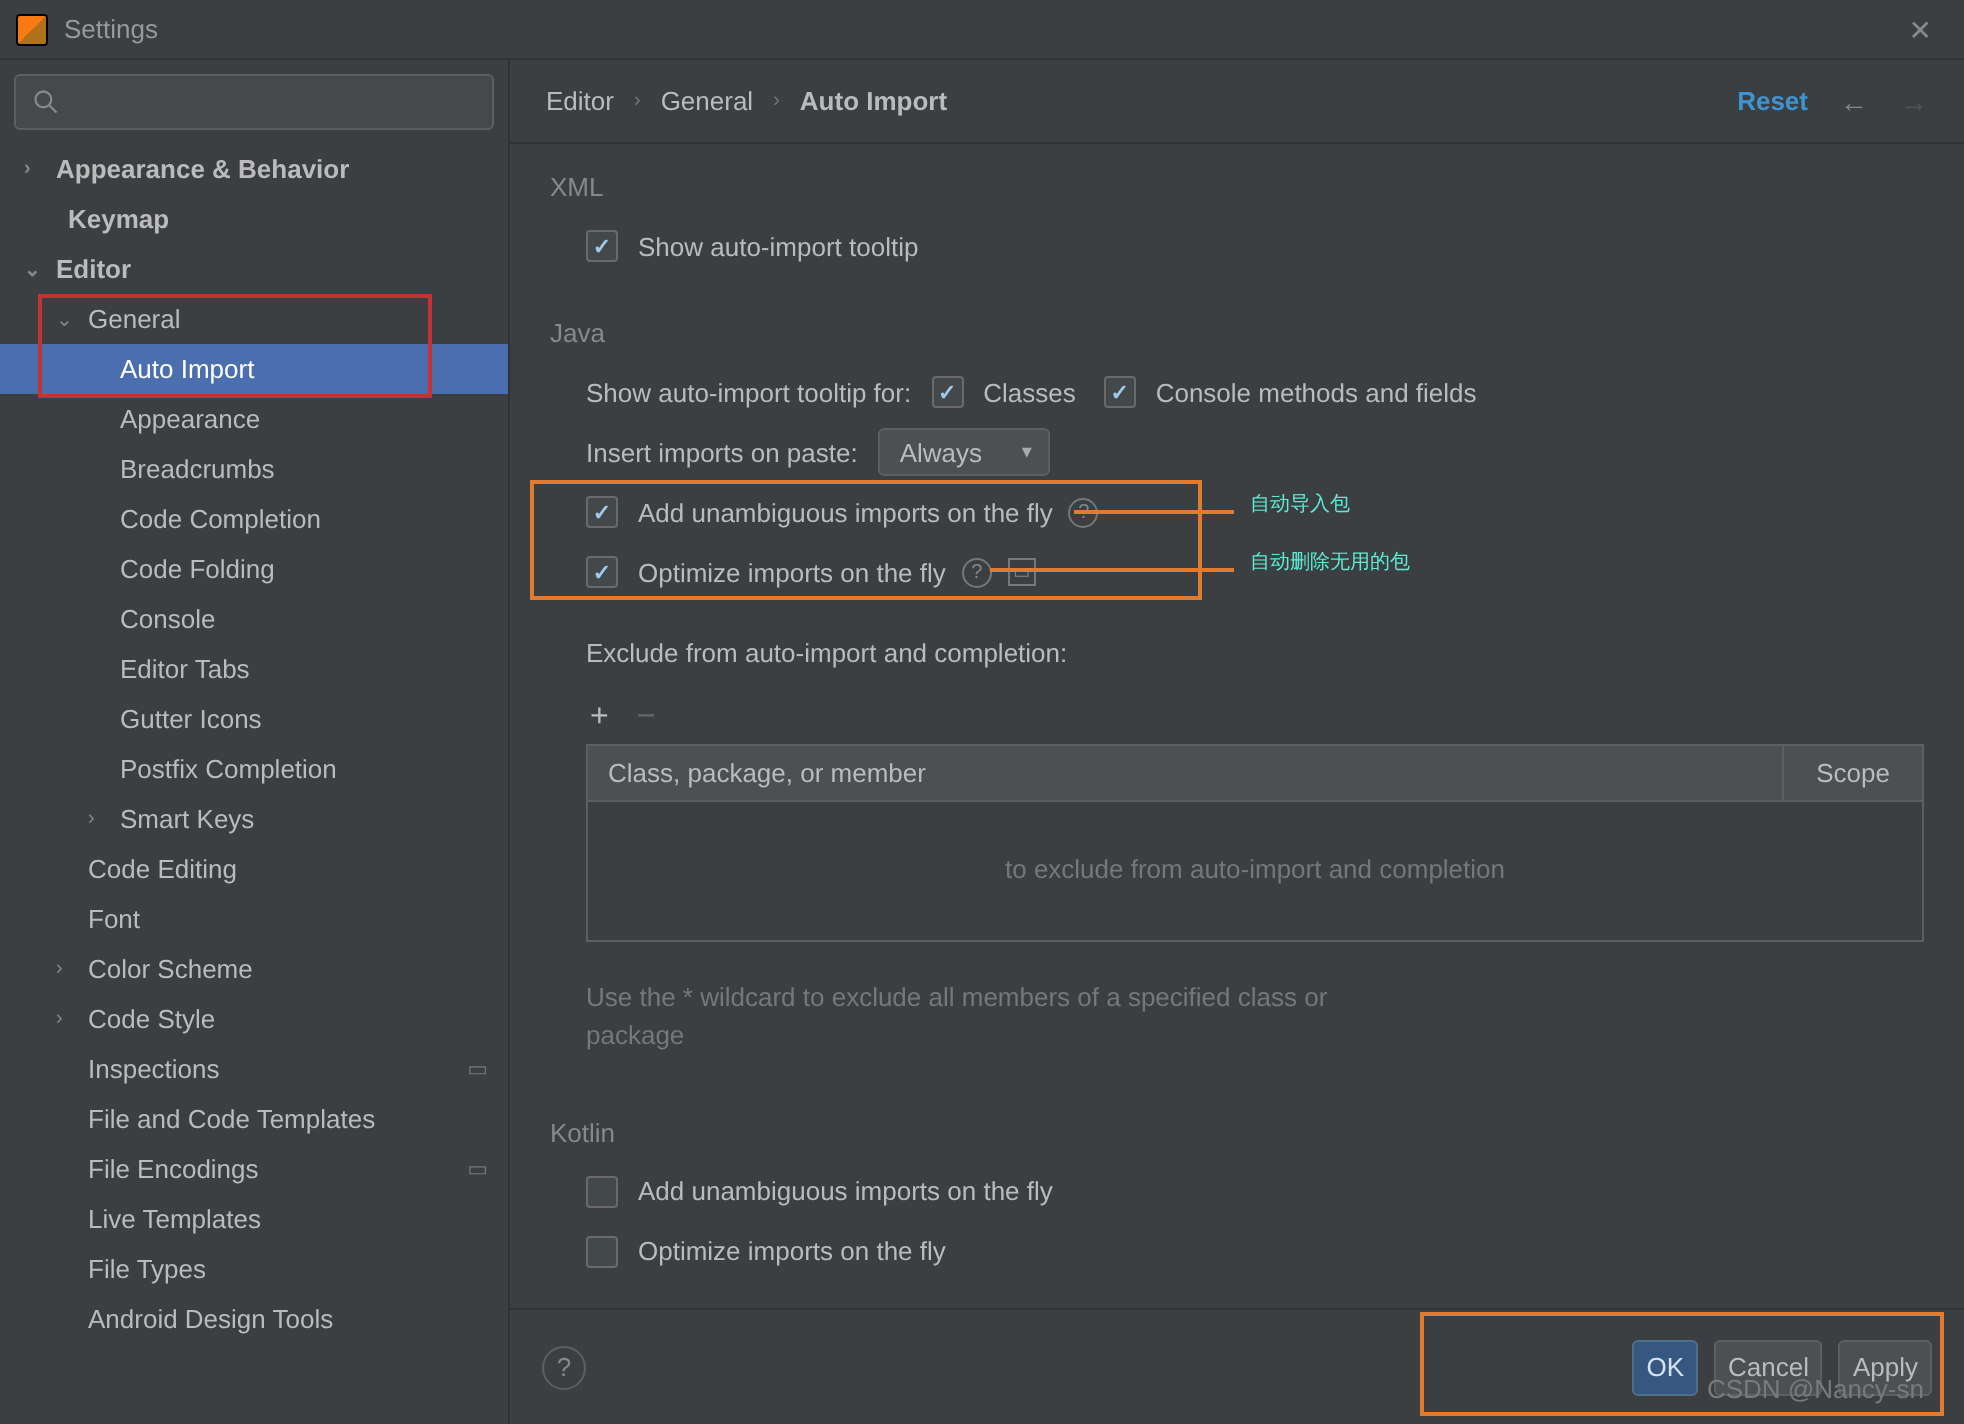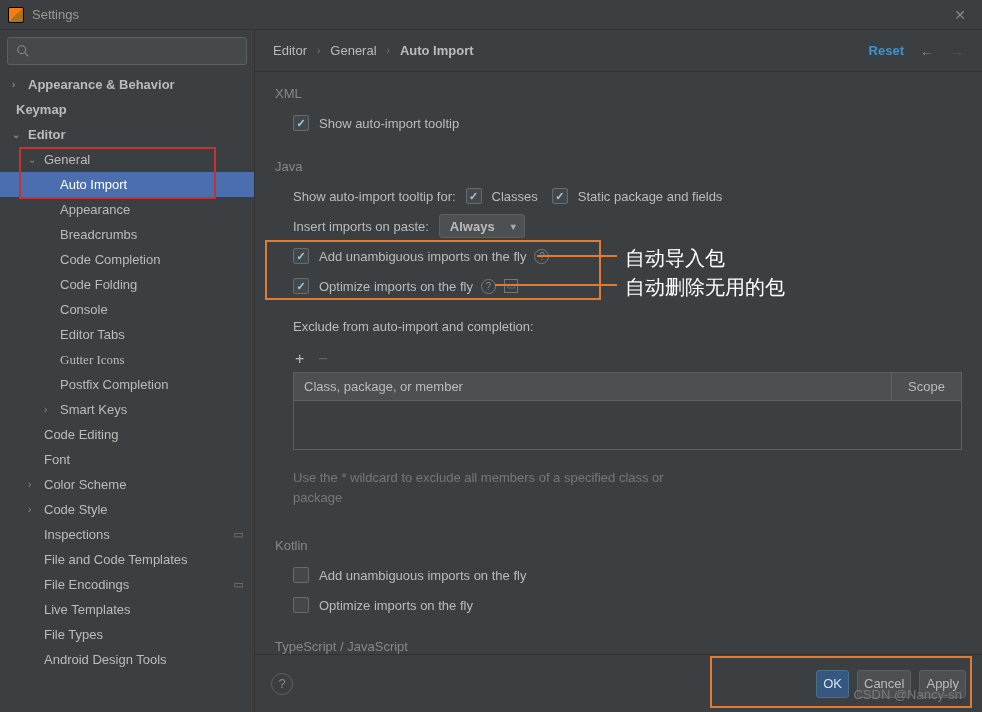--- a/index.html
+++ b/index.html
@@ -68,39 +68,39 @@
     font-size:10px;color:#888;margin-left:8px;
   }
   .field-icon {
     width:14px;height:14px;border:1px solid #777;margin-left:8px;
     display:inline-flex;align-items:center;justify-content:center;
     font-size:9px;color:#888;
   }
   .dropdown {
     height:24px; background:#4c5052; border:1px solid #5e6060; border-radius:3px;
     padding:0 24px 0 10px; display:flex; align-items:center; color:#bbb;
-    position:relative; min-width:86px;font-weight:bold;
+    position:relative; min-width:86px;
   }
   .dropdown::after { content:"▾"; position:absolute; right:8px; color:#aaa; font-size:10px;}
   .table-box { margin:8px 0 0 18px;}
   .toolbar { display:flex; gap:14px; padding:4px 2px;}
   .toolbar span { color:#bbb; font-size:16px; cursor:pointer;}
   .toolbar span.disabled { color:#666;}
   .table-head { display:flex; background:#4c5052; border:1px solid #5e6060;}
   .table-head .col { padding:6px 10px; color:#bbb;}
   .table-head .c1 { flex:1;}
   .table-head .c2 { width:70px; border-left:1px solid #5e6060; text-align:center;}
   .table-empty {
     border:1px solid #5e6060; border-top:none; padding:24px 10px;
     text-align:center; color:#777; line-height:1.6;
   }
   .hint { color:#777; margin:18px 0 8px 18px; max-width:420px; line-height:1.5;}
   .orange-box { position:absolute; border:2px solid #e07b2f; pointer-events:none; z-index:6;}
   .orange-line { position:absolute; height:2px; background:#e07b2f; z-index:6; pointer-events:none;}
-  .annotation { position:absolute; color:#ffffff; font-size:20px; z-index:6; pointer-events:none; white-space:nowrap;font-family:Liberation Serif, serif;}
+  .annotation { position:absolute; color:#5eead4; font-size:10px; z-index:6; pointer-events:none; white-space:nowrap;font-family:Liberation Serif, serif;}
   .footer {
     position:absolute; bottom:0; left:0; right:0; height:58px;
     border-top:1px solid #323232; background:#3c3f41;
     display:flex; align-items:center; padding:0 16px;
   }
   .help-btn {
     width:22px;height:22px;border:1px solid #5e6060;border-radius:50%;
     display:flex;align-items:center;justify-content:center;color:#888;cursor:pointer;
   }
   .footer .spacer{flex:1;}
@@ -133,21 +133,21 @@
           </svg>
         <input placeholder="" style="">
       </div>
     </div>
     <div class="tree" id="tree">
       <div class="highlight-box" style="left:19px;top:75px;width:197px;height:52px;"></div>
     <div class="node bold" style="padding-left: 12px;">
           <span class="arrow">›</span>
           <span>Appearance &amp; Behavior</span>
         </div>
-        <div class="node bold" style="padding-left: 0;">
+        <div class="node bold" style="padding-left: 18px;">
           <span class="arrow"></span>
           <span>Keymap</span>
         </div>
         <div class="node bold" style="padding-left: 12px;">
           <span class="arrow">⌄</span>
           <span>Editor</span>
         </div>
         <div class="node" style="padding-left: 28px;">
           <span class="arrow">⌄</span>
           <span>General</span>
@@ -173,21 +173,21 @@
           <span>Code Folding</span>
         </div>
         <div class="node" style="padding-left: 44px;">
           <span class="arrow"></span>
           <span>Console</span>
         </div>
         <div class="node" style="padding-left: 44px;">
           <span class="arrow"></span>
           <span>Editor Tabs</span>
         </div>
-        <div class="node" style="padding-left: 44px; font-family: Liberation Serif, serif;">
+        <div class="node" style="padding-left: 44px;">
           <span class="arrow"></span>
           <span>Gutter Icons</span>
         </div>
         <div class="node" style="padding-left: 44px;">
           <span class="arrow"></span>
           <span>Postfix Completion</span>
         </div>
         <div class="node" style="padding-left: 44px;">
           <span class="arrow">›</span>
           <span>Smart Keys</span>
@@ -258,21 +258,21 @@
       </div>
 
       <div class="section-header" style="margin-top:24px;">Java</div>
       <div class="row">
         <span>Show auto-import tooltip for:</span>
         <span style="width:10px"></span>
         <span class="chk checked"></span>
         <span>Classes</span>
         <span style="width:14px"></span>
         <span class="chk checked"></span>
-        <span>Static package and fields</span>
+        <span>Console methods and fields</span>
       </div>
       <div class="row">
         <span>Insert imports on paste:</span>
         <span style="width:10px"></span>
         <div class="dropdown">
           <span>Always</span>
         </div>
       </div>
 
       <div class="row" style="position:relative;">
@@ -293,20 +293,21 @@
       <div class="table-box">
         <div class="toolbar">
           <span>+</span>
           <span class="disabled">−</span>
         </div>
         <div class="table-head">
           <div class="col c1">Class, package, or member</div>
           <div class="col c2">Scope</div>
         </div>
         <div class="table-empty">
+          <div>to exclude from auto-import and completion</div>
         </div>
       </div>
       <div class="hint">Use the * wildcard to exclude all members of a specified class or package</div>
 
       <div class="section-header" style="margin-top:31px;">Kotlin</div>
       <div class="row">
         <span class="chk"></span>
         <span>Add unambiguous imports on the fly</span>
       </div>
       <div class="row">

